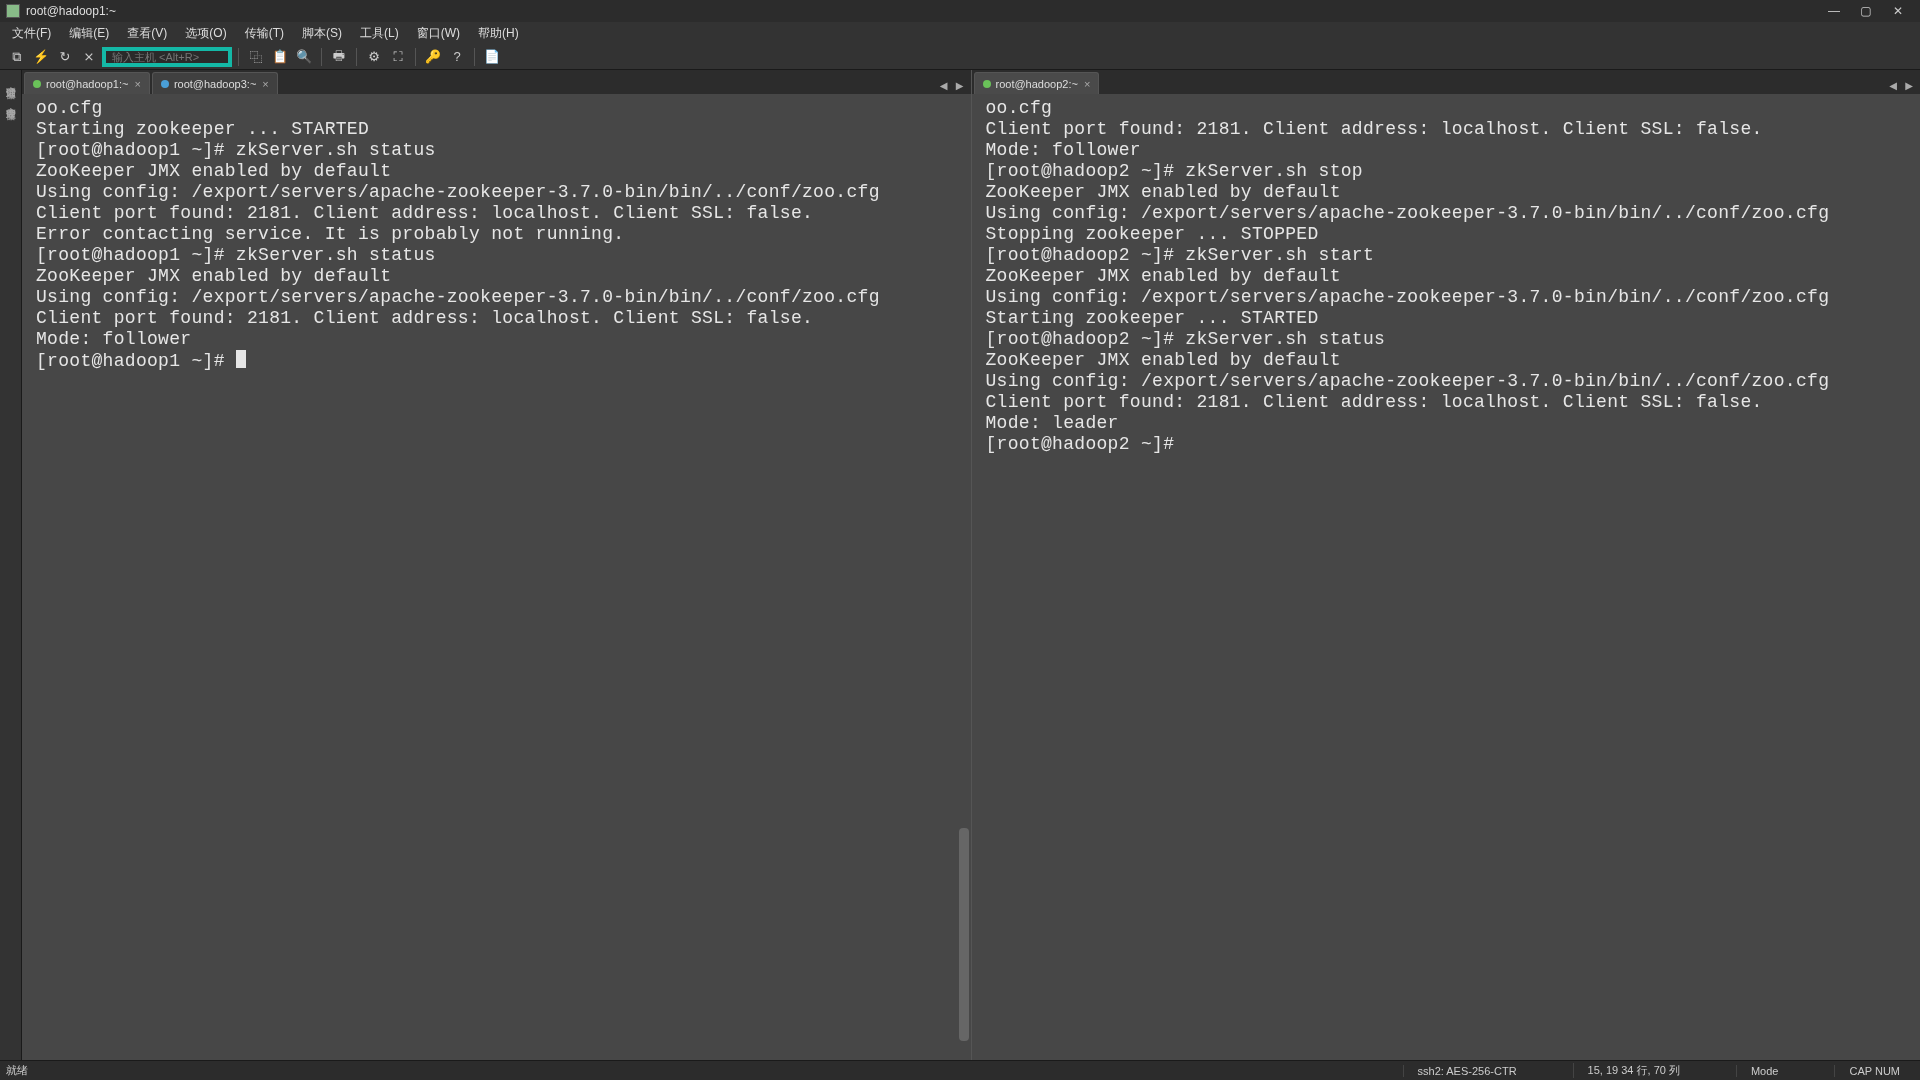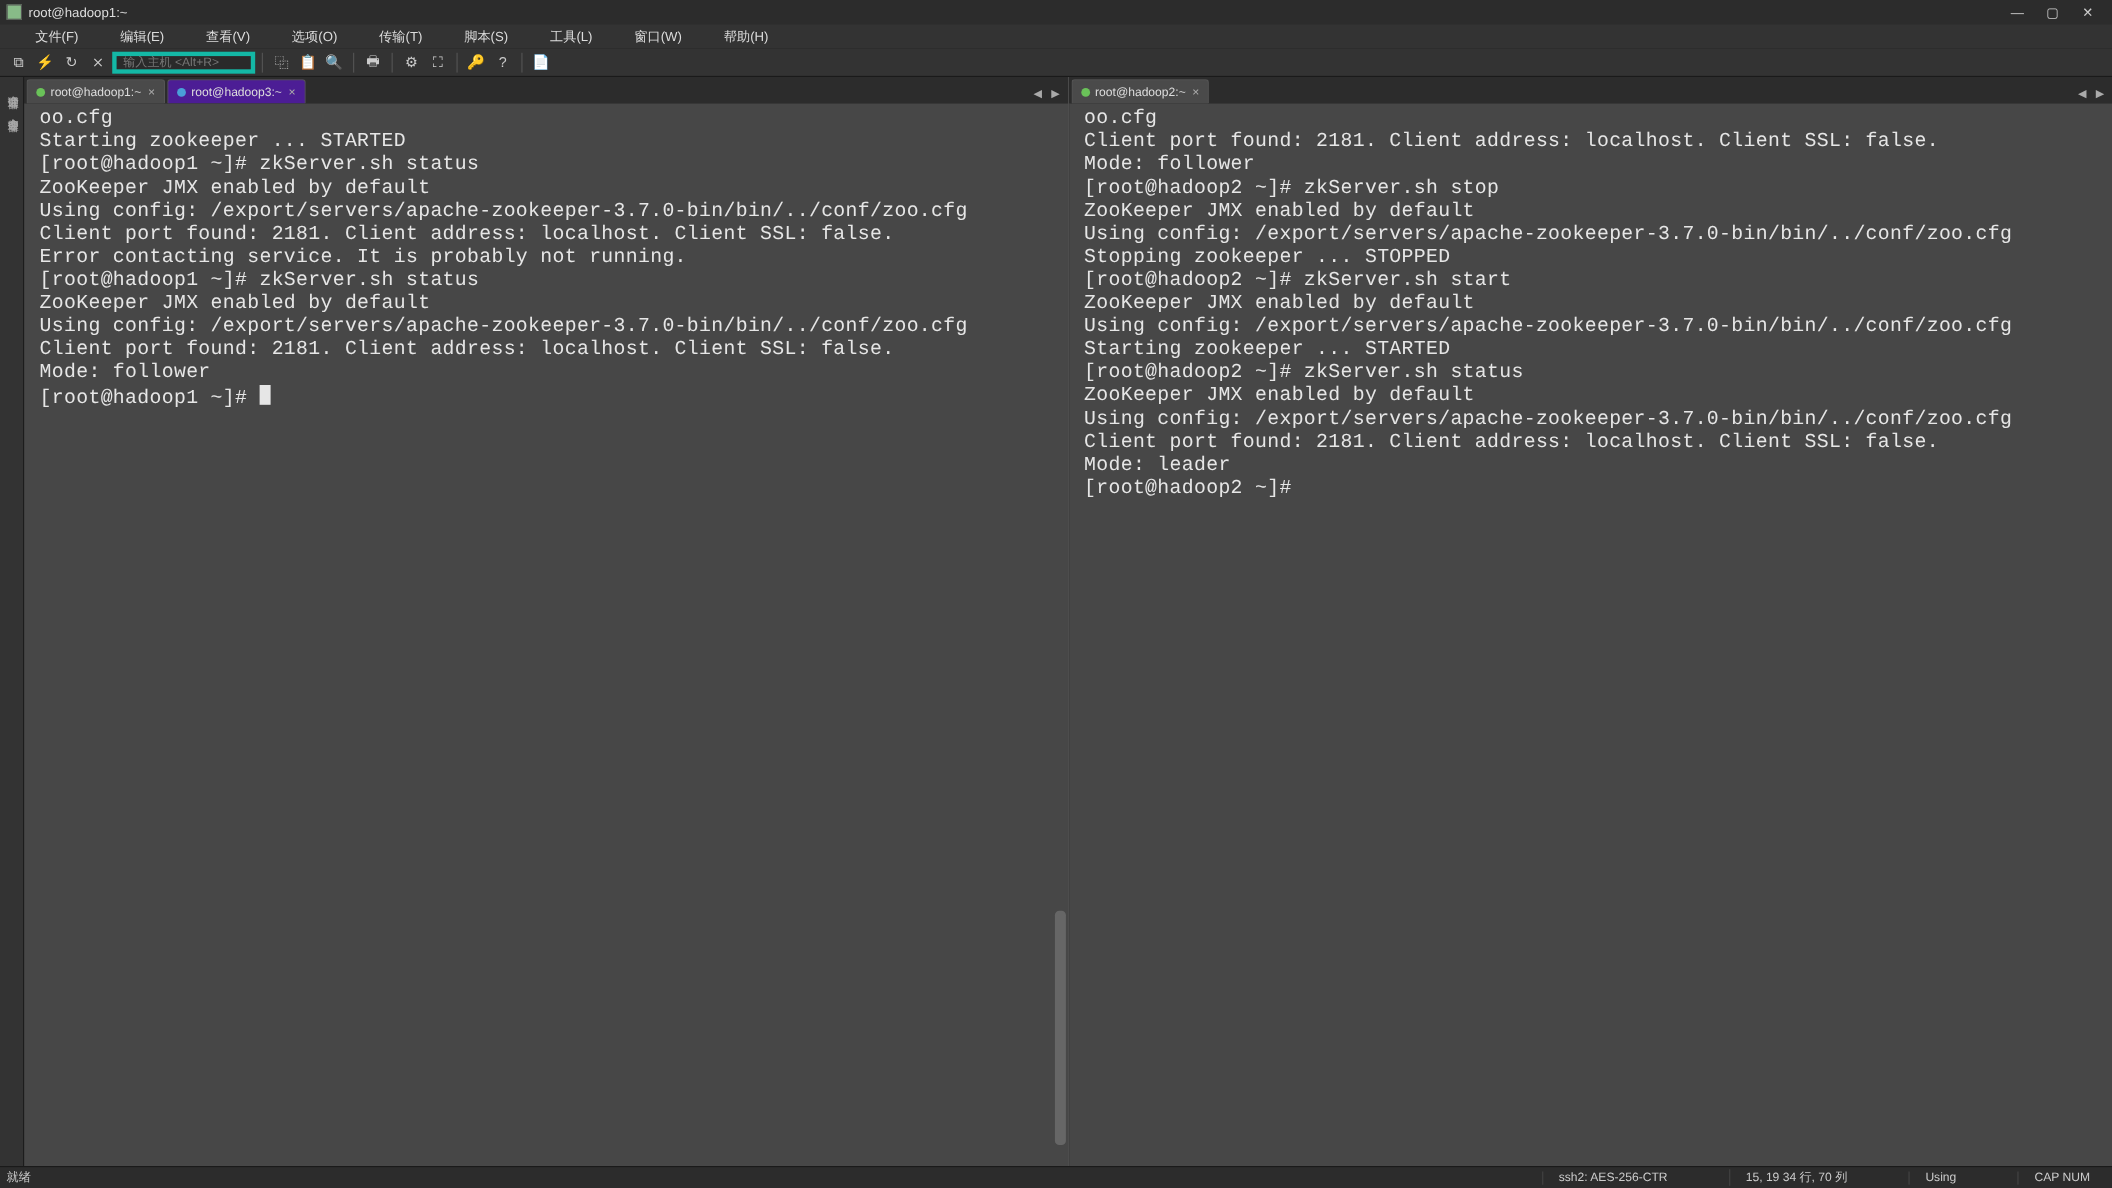--- a/index.html
+++ b/index.html
@@ -39,21 +39,20 @@
   background: #333333;
   display: flex;
   align-items: center;
   padding: 0 4px;
   gap: 2px;
 }
 .menubar .menu-item {
   padding: 2px 8px;
   color: #ddd;
   cursor: default;
-  margin-left: 20px;
 }
 
 .toolbar {
   height: 26px;
   background: #333333;
   border-bottom: 1px solid #1a1a1a;
   display: flex;
   align-items: center;
   padding: 0 6px;
   gap: 2px;
@@ -119,21 +118,21 @@
   display: flex;
   align-items: flex-end;
   padding: 0 2px;
   position: relative;
 }
 .tabstrip .tab {
   height: 22px;
   display: flex;
   align-items: center;
   padding: 0 8px;
-  background: #4c1d95;
+  background: #404040;
   border: 1px solid #555;
   border-bottom: none;
   margin-right: 2px;
   font-size: 11px;
   color: #ddd;
   border-radius: 3px 3px 0 0;
 }
 .tabstrip .tab.active { background: #4a4a4a; }
 .tabstrip .tab .status-dot {
   width: 8px; height: 8px; border-radius: 50%;
@@ -318,15 +317,15 @@
     </div>
 
   </div>
 </div>
 
 <div class="statusbar">
   <div class="sb-left">就绪</div>
   <div class="sb-spacer"></div>
   <div class="sb-chunk">ssh2: AES-256-CTR</div>
   <div class="sb-chunk">15, 19  34 行, 70 列</div>
-  <div class="sb-chunk">Using</div>
+  <div class="sb-chunk">Mode</div>
   <div class="sb-chunk">CAP  NUM</div>
 </div>
 
 </body></html>

